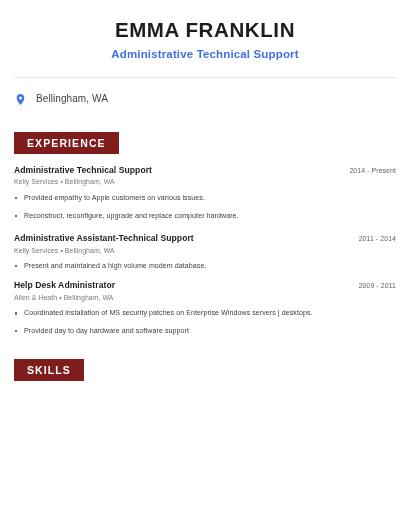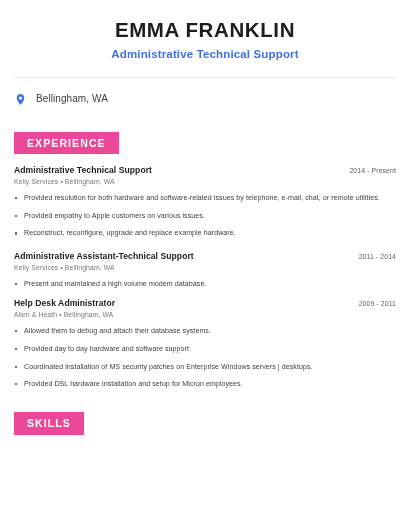--- a/index.html
+++ b/index.html
@@ -70,21 +70,21 @@
     font-size: 10px;
     color: #3f4045;
     letter-spacing: 0.08px;
     line-height: 1.2;
   }
 
   
   .section { padding: 0 14px; }
   .sec-badge {
     display: inline-block;
-    background: #ec4899;
+    background: #7f1d1d;
     color: #ffffff;
     font-size: 10.5px;
     font-weight: 700;
     letter-spacing: 1.1px;
     padding: 5px 13px 5px 13px;
     line-height: 1.15;
   }
 
   
   .exp-block { margin-top: 11px; }
@@ -175,23 +175,22 @@
     <span class="sec-badge">EXPERIENCE</span>
 
     
     <div class="exp-block">
       <div class="exp-head">
         <div class="exp-role">Administrative Technical Support</div>
         <div class="exp-dates">2014 - Present</div>
       </div>
       <div class="exp-meta">Kelly Services • Bellingham, WA</div>
       <ul class="bullets">
-        <li>Provided resolution for both hardware and software-related issues by telephone, e-mail, chat, or remote utilities.</li>
         <li>Provided empathy to Apple customers on various issues.</li>
-        <li>Reconstruct, reconfigure, upgrade and replace example hardware.</li>
+        <li>Reconstruct, reconfigure, upgrade and replace computer hardware.</li>
       </ul>
     </div>
 
     
     <div class="exp-block exp-gap-1">
       <div class="exp-head">
         <div class="exp-role">Administrative Assistant-Technical Support</div>
         <div class="exp-dates">2011 - 2014</div>
       </div>
       <div class="exp-meta">Kelly Services • Bellingham, WA</div>
@@ -201,24 +200,22 @@
     </div>
 
     
     <div class="exp-block exp-gap-2">
       <div class="exp-head">
         <div class="exp-role">Help Desk Administrator</div>
         <div class="exp-dates">2009 - 2011</div>
       </div>
       <div class="exp-meta">Allen &amp; Heath • Bellingham, WA</div>
       <ul class="bullets">
-        <li>Allowed them to debug and attach their database systems.</li>
+        <li>Coordinated installation of MS security patches on Enterprise Windows servers | desktops.</li>
         <li>Provided day to day hardware and software support</li>
-        <li>Coordinated installation of MS security patches on Enterprise Windows servers | desktops.</li>
-        <li>Provided DSL hardware installation and setup for Micron employees.</li>
       </ul>
     </div>
   </div>
 
   <div class="section skills-section">
     <span class="sec-badge">SKILLS</span>
     
   </div>
 
 </div>

